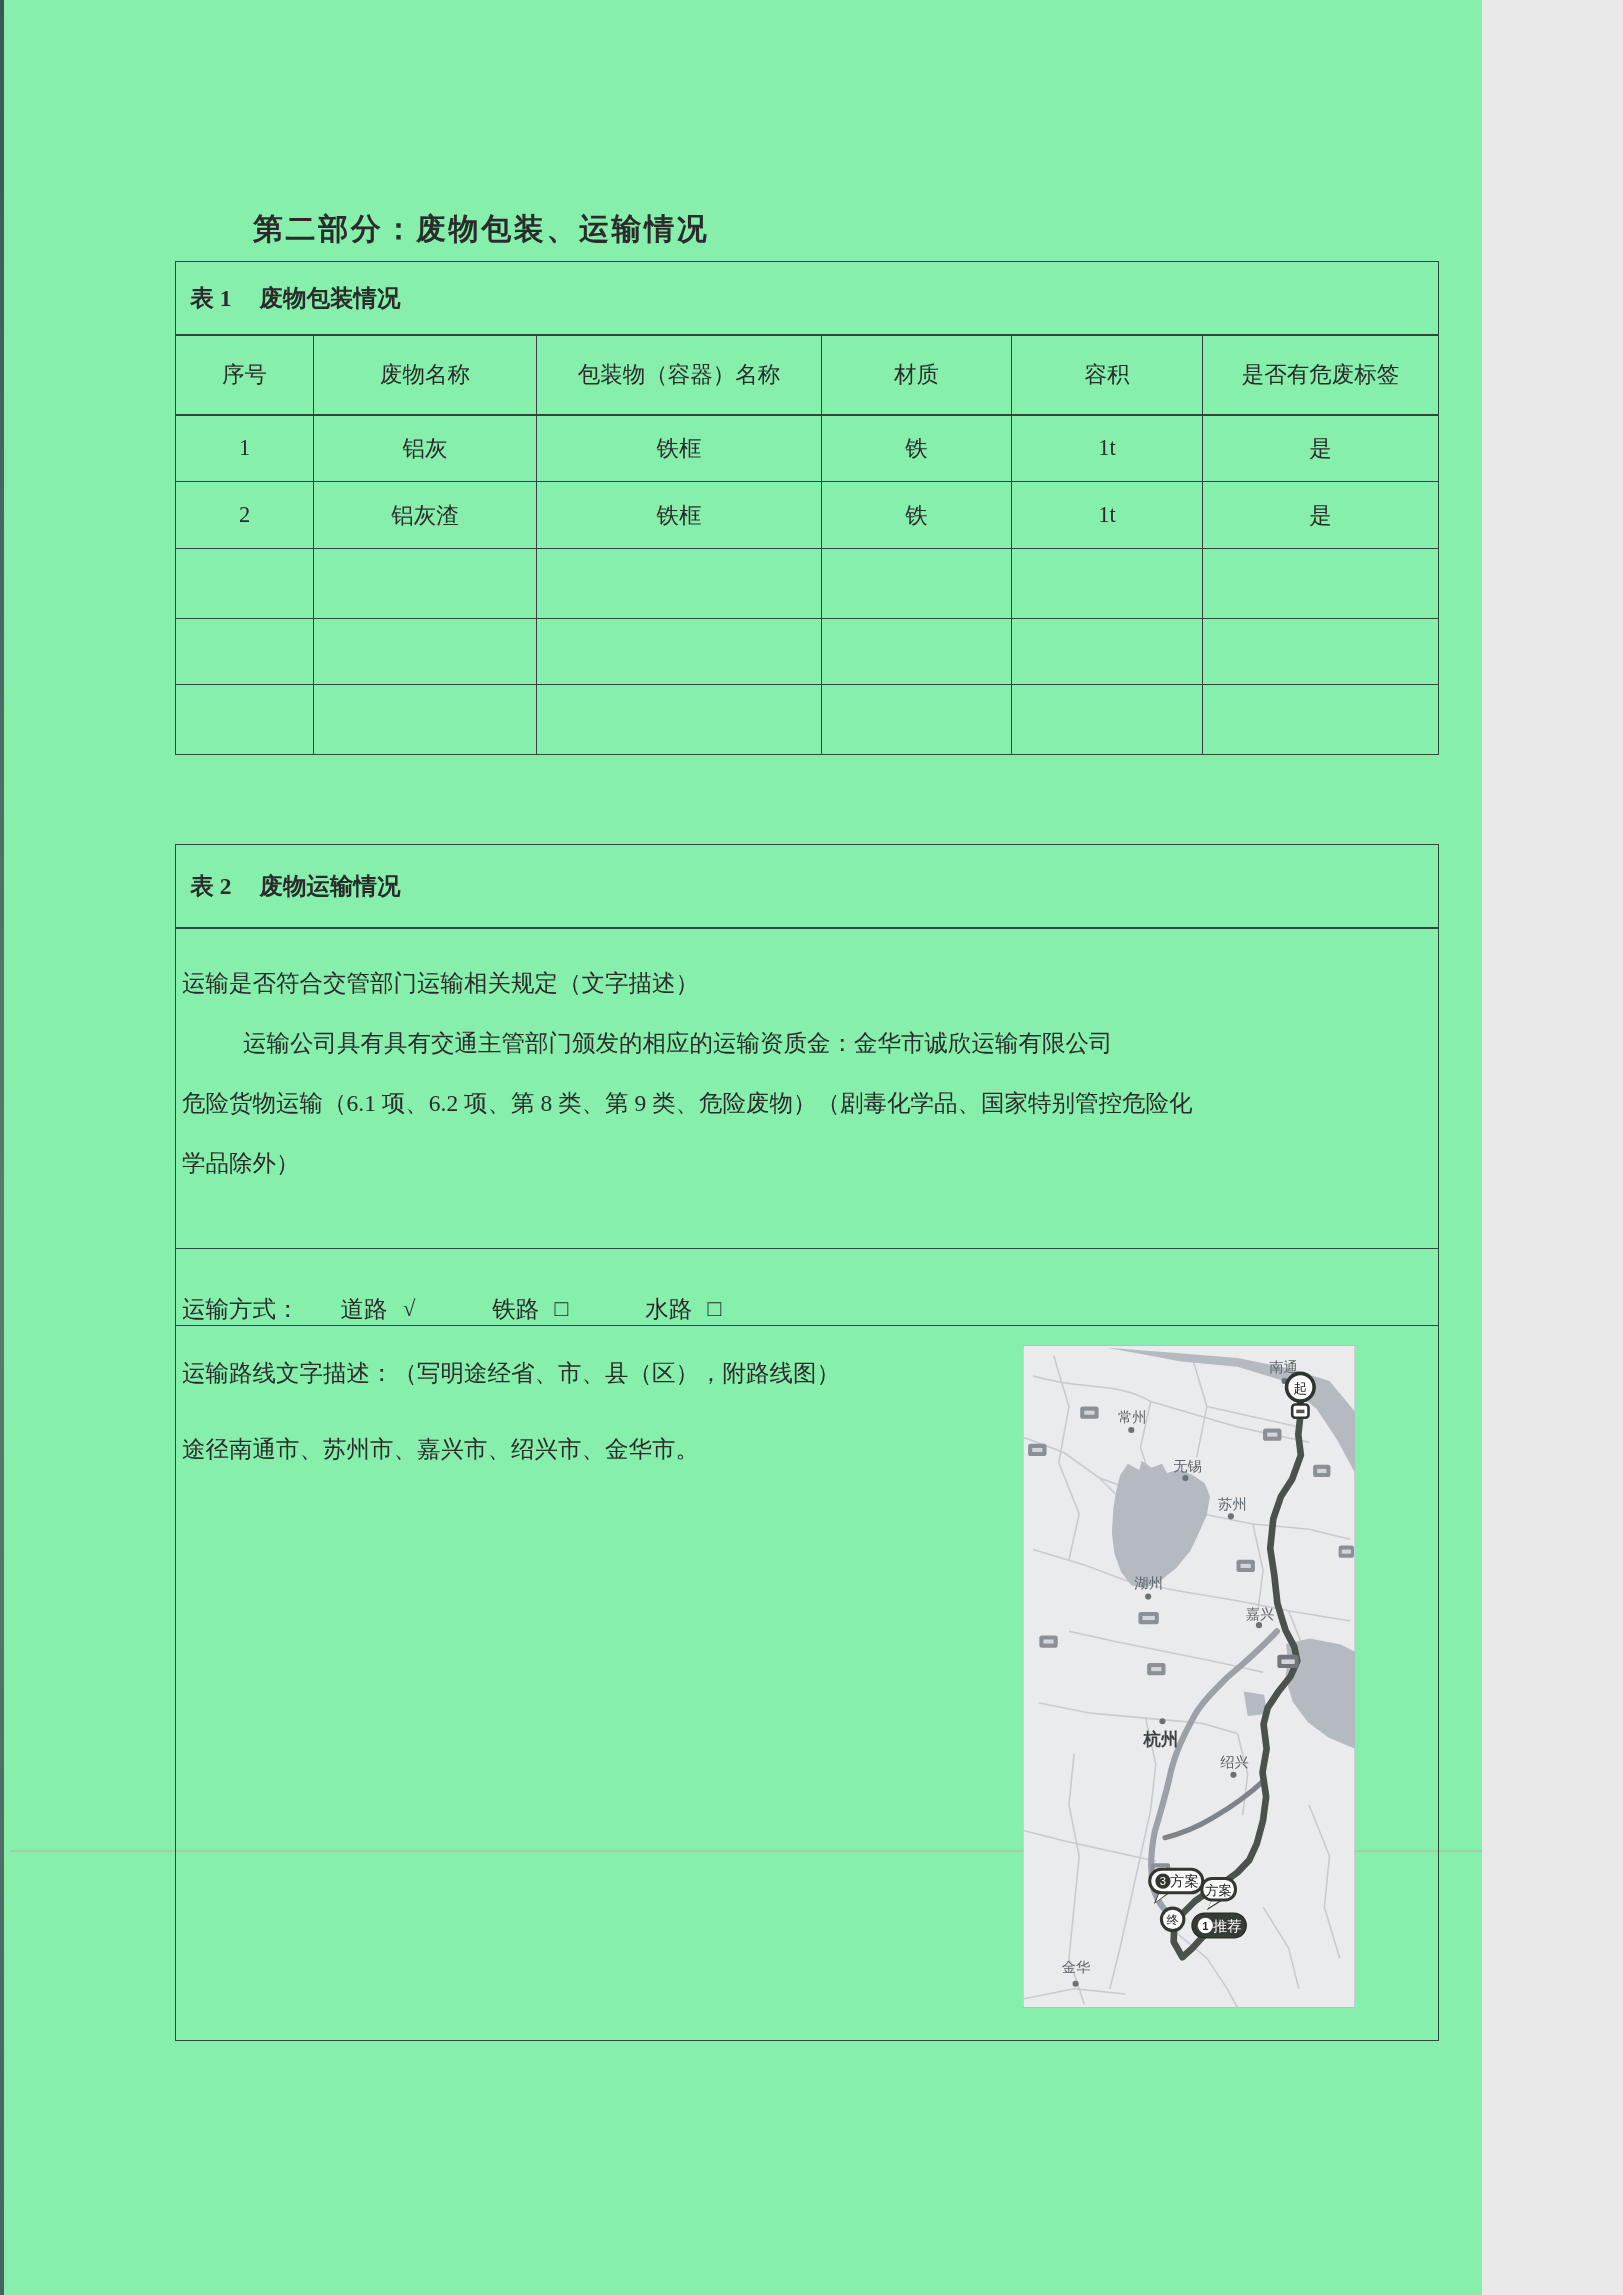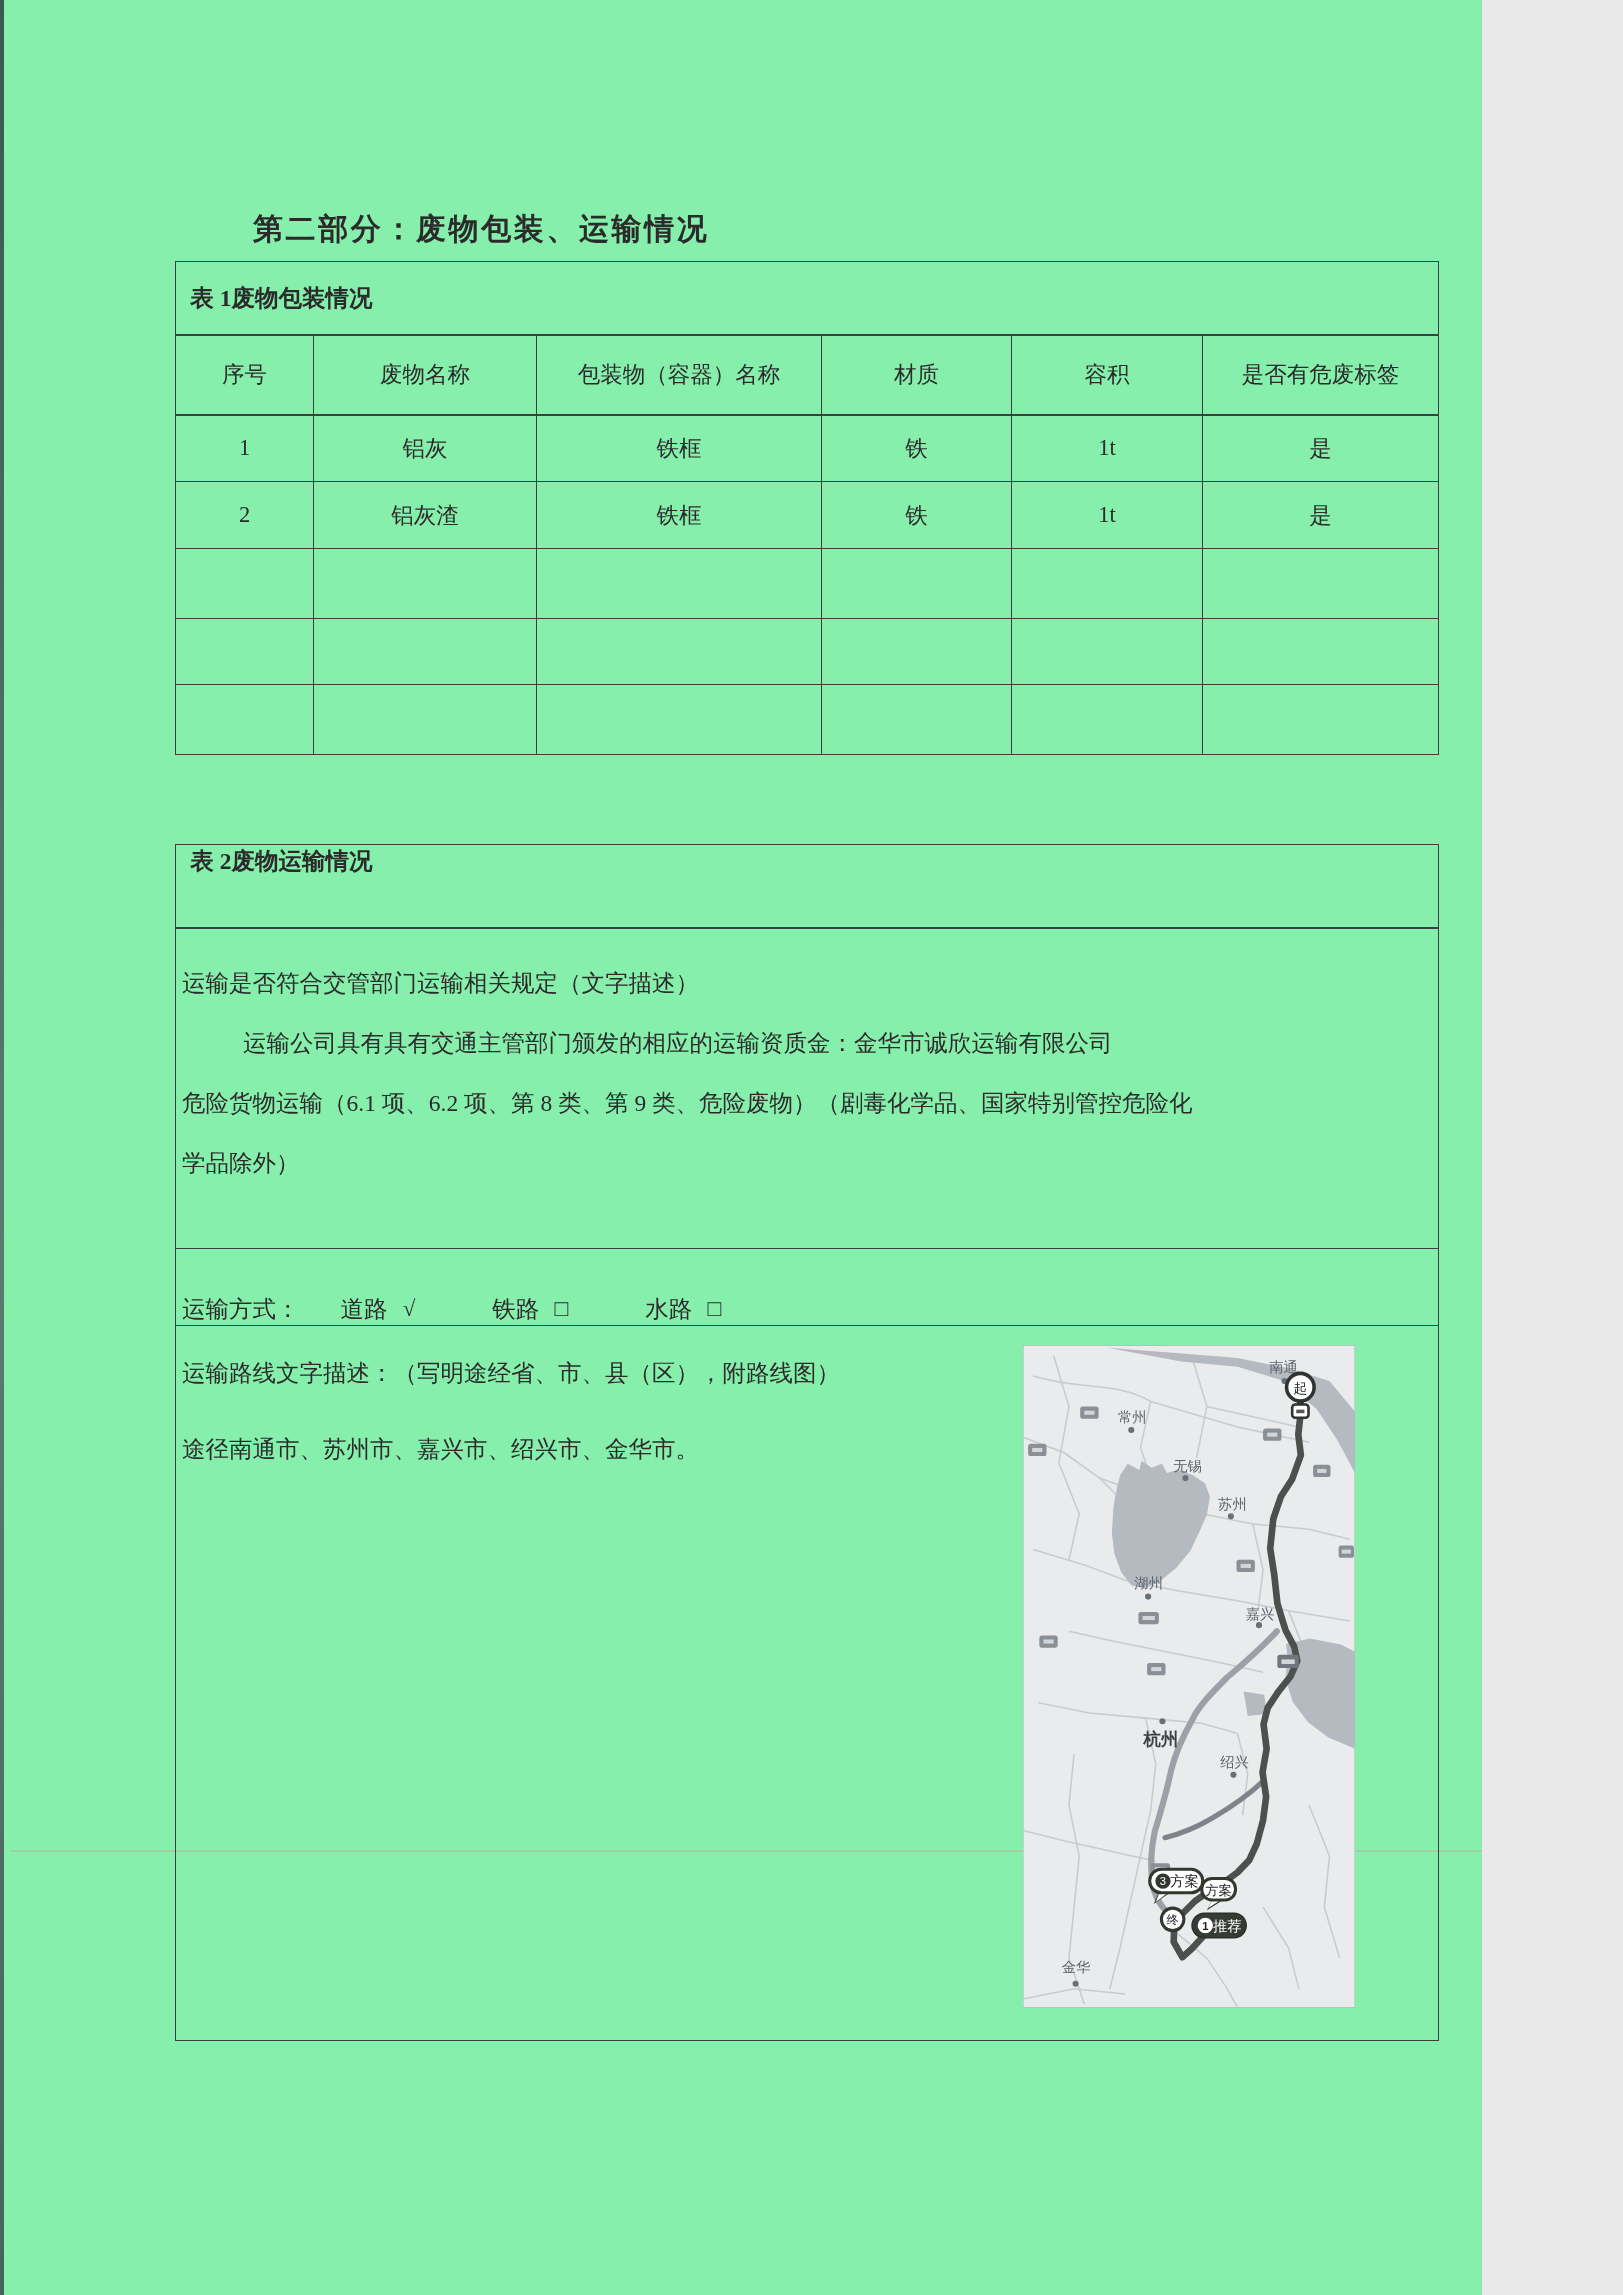--- a/index.html
+++ b/index.html
@@ -19,26 +19,26 @@
   .tick{height:2.6px;width:18.4px;}
 
   
   .doc-title{left:253px;top:209px;font-size:30px;font-weight:700;letter-spacing:2.6px;}
 
   
   table.t1{position:absolute;left:175px;top:261px;border-collapse:collapse;table-layout:fixed;width:1264px;}
   table.t1 td{border:1.5px solid #3a3f42;font-size:22.5px;text-align:center;overflow:hidden;}
   table.t1 td.caption{ text-align:left;padding-left:14.3px;font-weight:700;font-size:23.5px;border-bottom-width:2px;}
   table.t1 tr.hdr td{border-bottom-width:2px;font-size:22.5px;}
-  .cap-label{}
+  .cap-label{margin-right:28px;}
 
   
   .t2{left:175px;top:844px;width:1264px;height:1197px;border:1.5px solid #3a3f42;box-sizing:border-box;background:transparent;}
   .t2-row{position:relative;box-sizing:border-box;border-bottom:1.5px solid #3a3f42;}
-  .t2-caption{height:84px;border-bottom-width:2px;display:flex;align-items:flex-start;padding-left:14.3px;font-weight:700;font-size:23.5px;}
+  .t2-caption{height:84px;border-bottom-width:2px;display:flex;align-items:center;padding-left:14.3px;font-weight:700;font-size:23.5px;}
   .t2-para{height:320px;font-size:23.5px;padding:23.5px 20.4px 0 6.1px;line-height:60px;}
   .t2-para .pline{white-space:nowrap;}
   .t2-para .indent{text-indent:61px;}
   .t2-mode{height:77px;display:flex;align-items:flex-end;font-size:23.5px;padding-left:6.1px;}
   .mode-label{margin-right:41px;}
   .mode-opt{margin-right:77px;display:flex;align-items:center;}
   .mode-name{margin-right:15.3px;}
   .mode-mark{font-size:22.5px;}
   .t2-route{height:710px;border-bottom:none;font-size:23.5px;}
   .route-heading{left:6.1px;top:31px;white-space:nowrap;}

